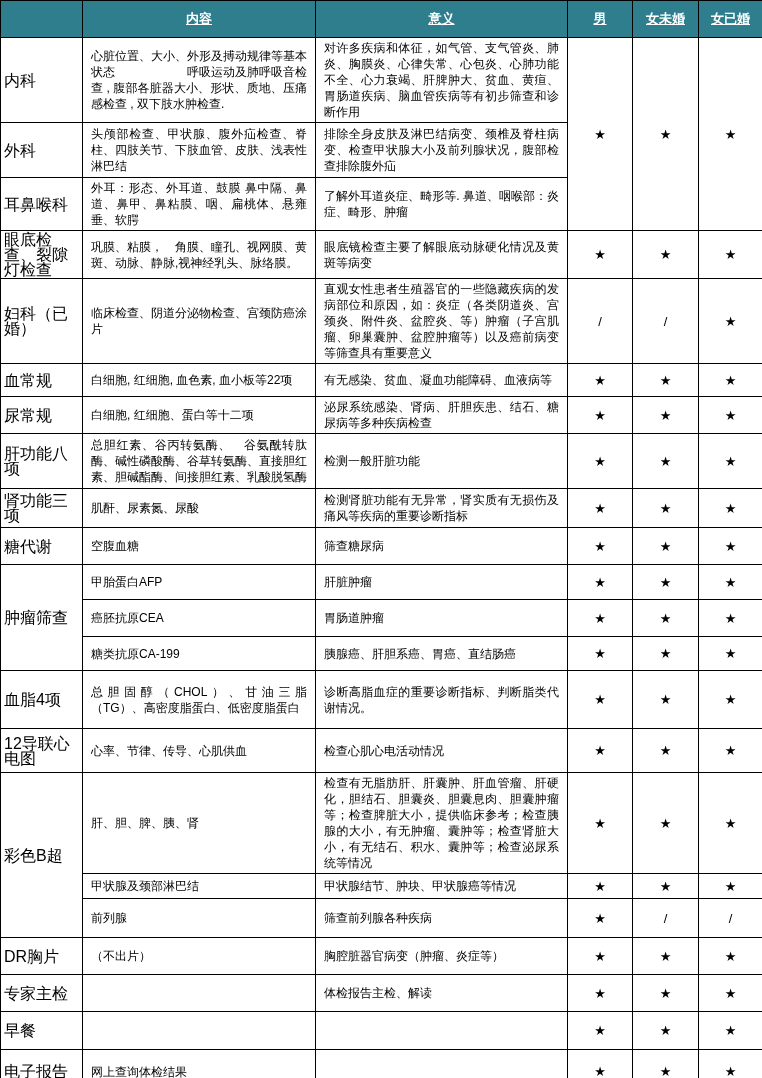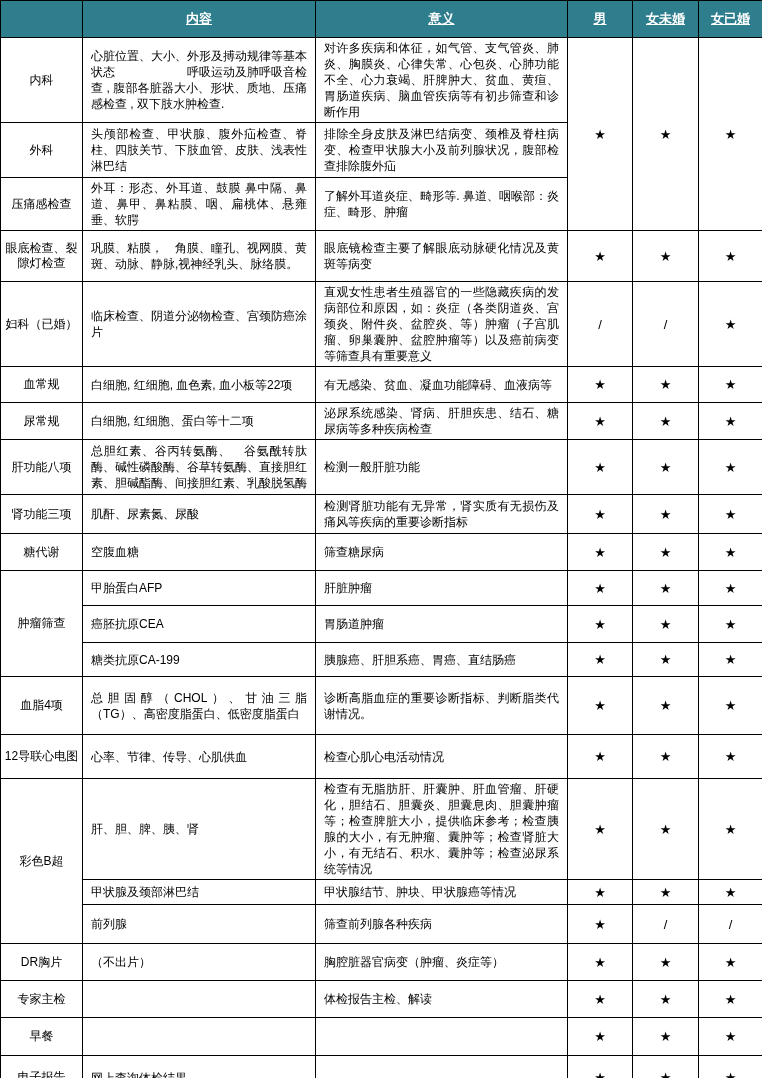--- a/index.html
+++ b/index.html
@@ -3,21 +3,21 @@
 <meta charset="utf-8">
 <style>
   html,body{margin:0;padding:0;background:#fff;}
   .page{width:762px;height:1078px;background:#fff;overflow:hidden;}
   table.exam{width:762px;border-collapse:collapse;table-layout:fixed;
     font-family:"Liberation Sans","DejaVu Sans",sans-serif;color:#000;}
   table.exam td, table.exam th{border:1px solid #000;box-sizing:border-box;
     vertical-align:middle;overflow:hidden;}
   thead th{background:#2E7E8E;color:#fff;font-size:13px;font-weight:bold;
     text-align:center;padding:2px;text-decoration:underline;}
-  td.cat{text-align:center;font-size:12px;line-height:15px;padding:10px 3px;}
+  td.cat{text-align:left;font-size:16px;line-height:15px;padding:1px 3px;}
   td.txt{text-align:justify;font-size:12px;line-height:16px;padding:2px 8px;}
   td.flag{text-align:center;font-size:13px;padding:0;}
   col.c-cat{width:82px;} col.c-content{width:233px;} col.c-meaning{width:252px;}
   col.c-m{width:65px;} col.c-f1{width:66px;} col.c-f2{width:64px;}
 </style>
 </head>
 <body>
 
 <div class="page">
 <table class="exam">
@@ -47,21 +47,21 @@
       <td class="flag" rowspan="3">★</td>
       <td class="flag" rowspan="3">★</td>
       <td class="flag" rowspan="3">★</td>
     </tr>
     <tr style="height:55px">
       <td class="cat">外科</td>
       <td class="txt">头颅部检查、甲状腺、腹外疝检查、脊柱、四肢关节、下肢血管、皮肤、浅表性淋巴结</td>
       <td class="txt">排除全身皮肤及淋巴结病变、颈椎及脊柱病变、检查甲状腺大小及前列腺状况，腹部检查排除腹外疝</td>
     </tr>
     <tr style="height:51px">
-      <td class="cat">压痛感检查</td>
+      <td class="cat">耳鼻喉科</td>
       <td class="txt">外耳：形态、外耳道、鼓膜 鼻中隔、鼻道、鼻甲、鼻粘膜、咽、扁桃体、悬雍垂、软腭</td>
       <td class="txt">了解外耳道炎症、畸形等. 鼻道、咽喉部：炎症、畸形、肿瘤</td>
     </tr>
     <tr style="height:45px">
       <td class="cat">眼底检查、裂隙灯检查</td>
       <td class="txt">巩膜、粘膜，　角膜、瞳孔、视网膜、黄斑、动脉、静脉,视神经乳头、脉络膜。</td>
       <td class="txt">眼底镜检查主要了解眼底动脉硬化情况及黄斑等病变</td>
       <td class="flag">★</td>
       <td class="flag">★</td>
       <td class="flag">★</td>

